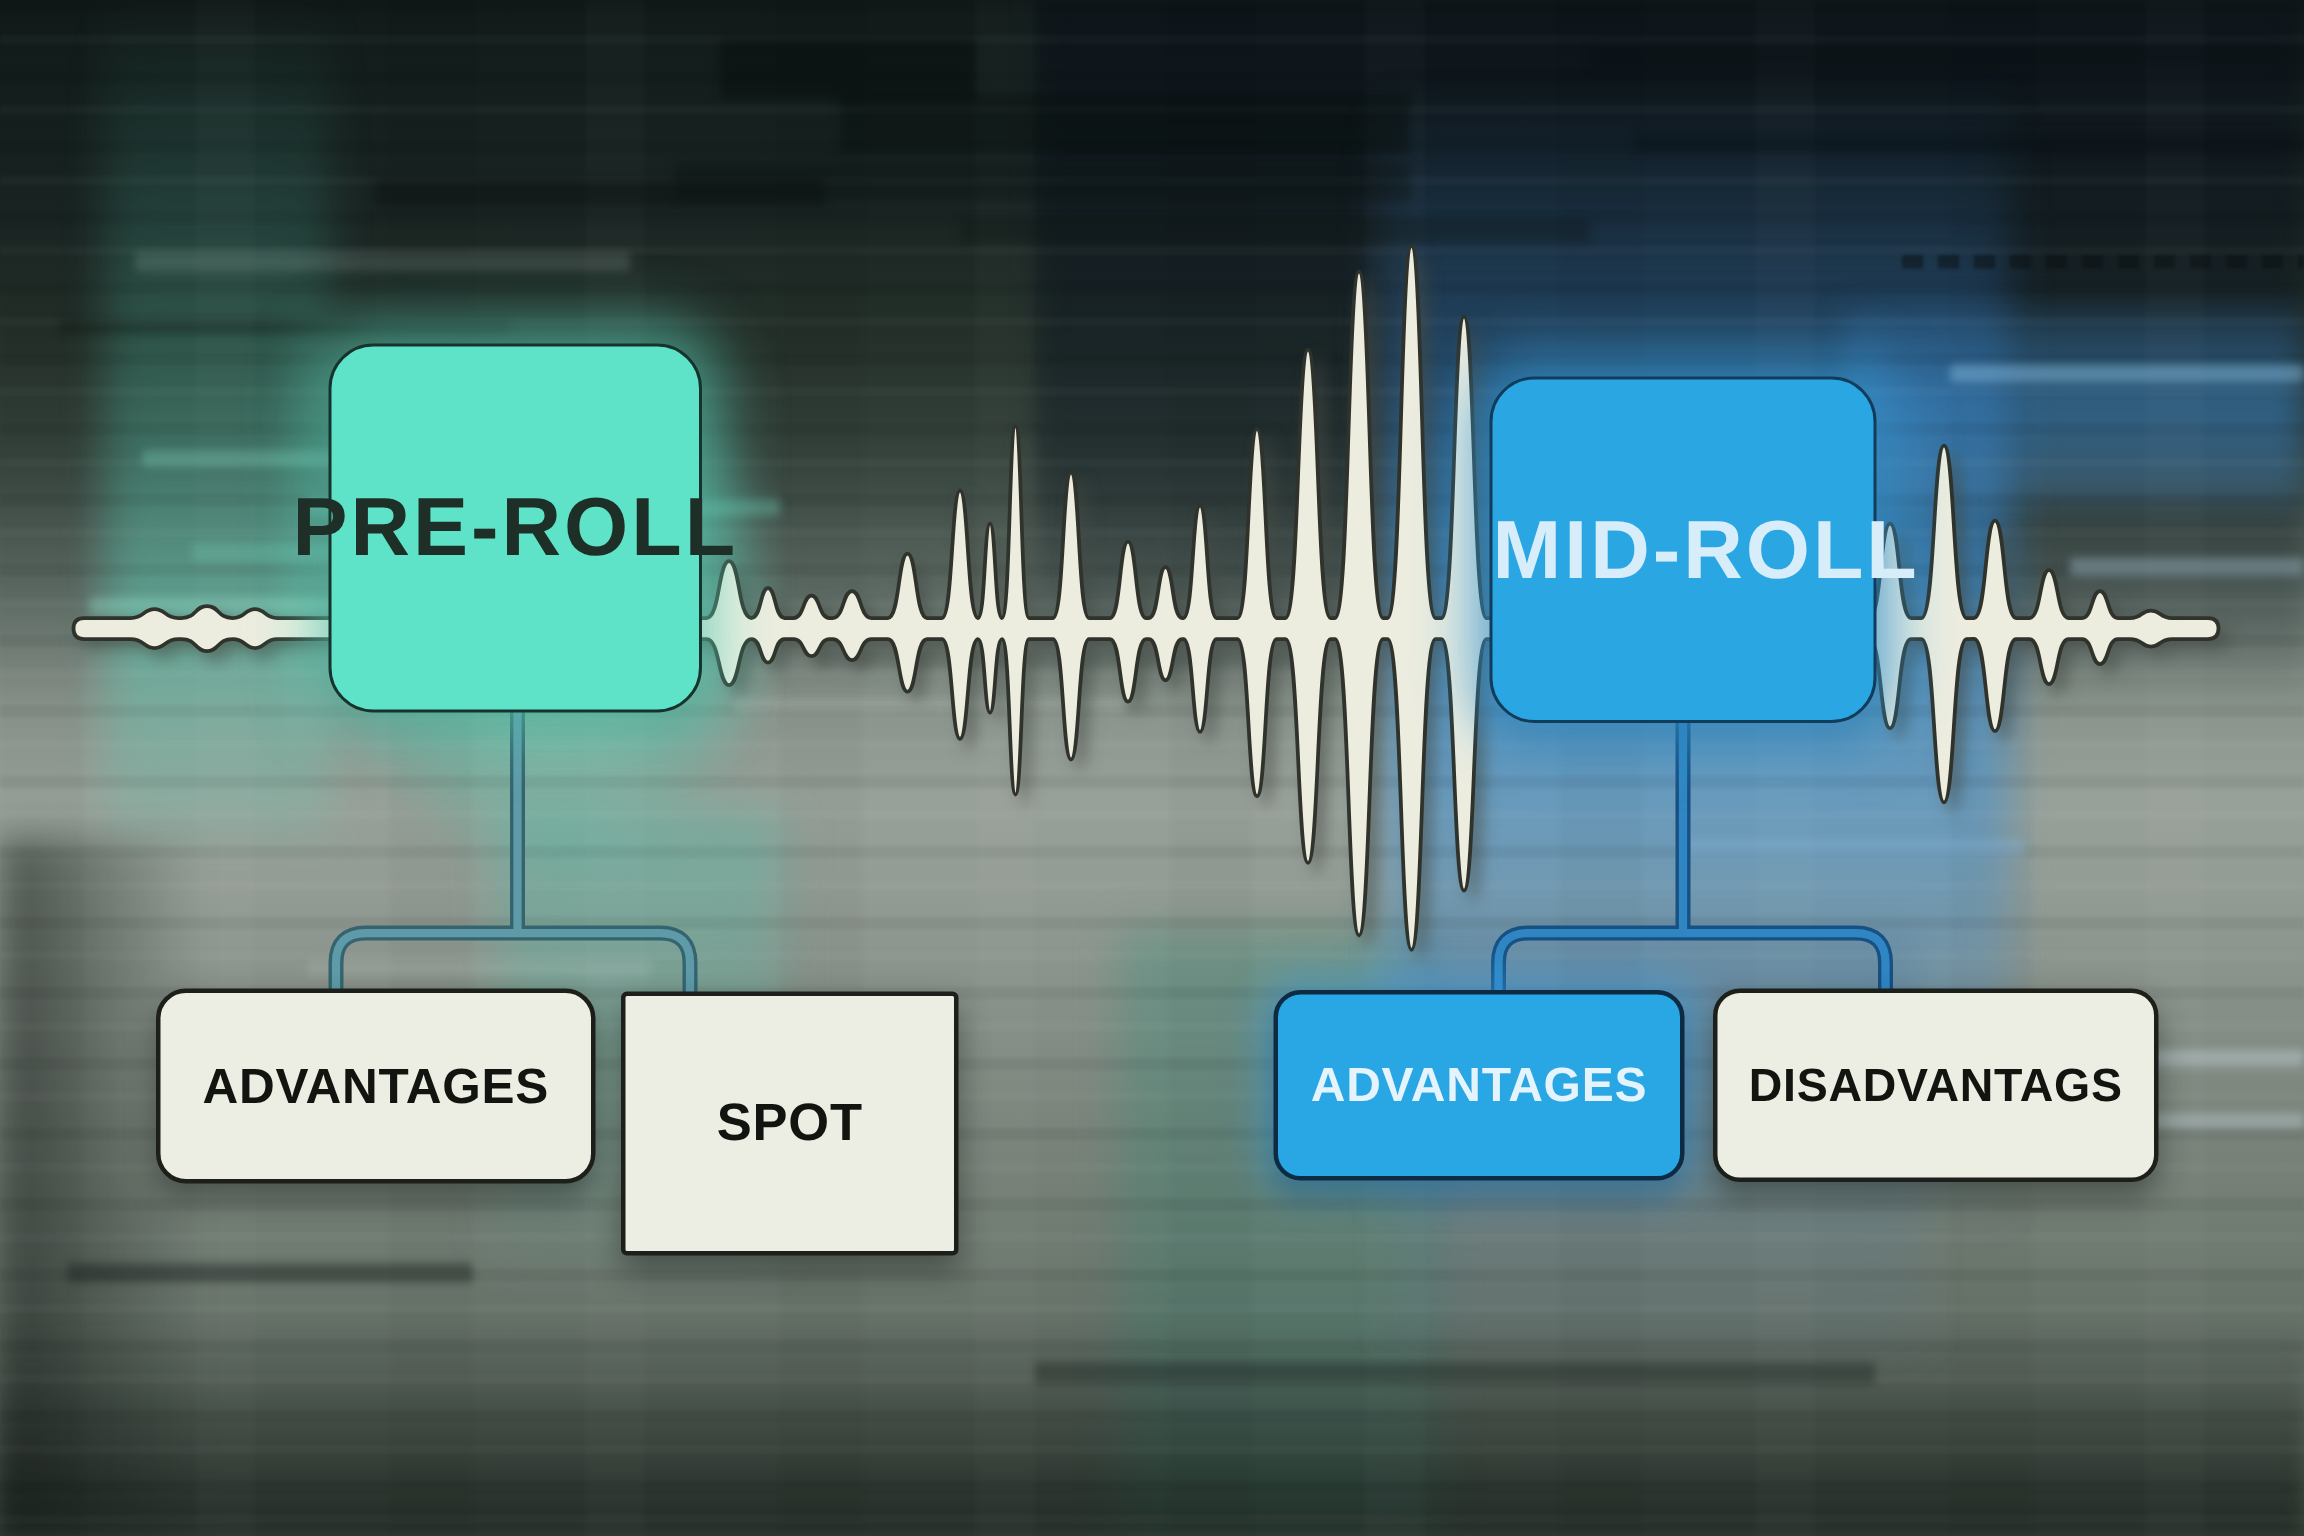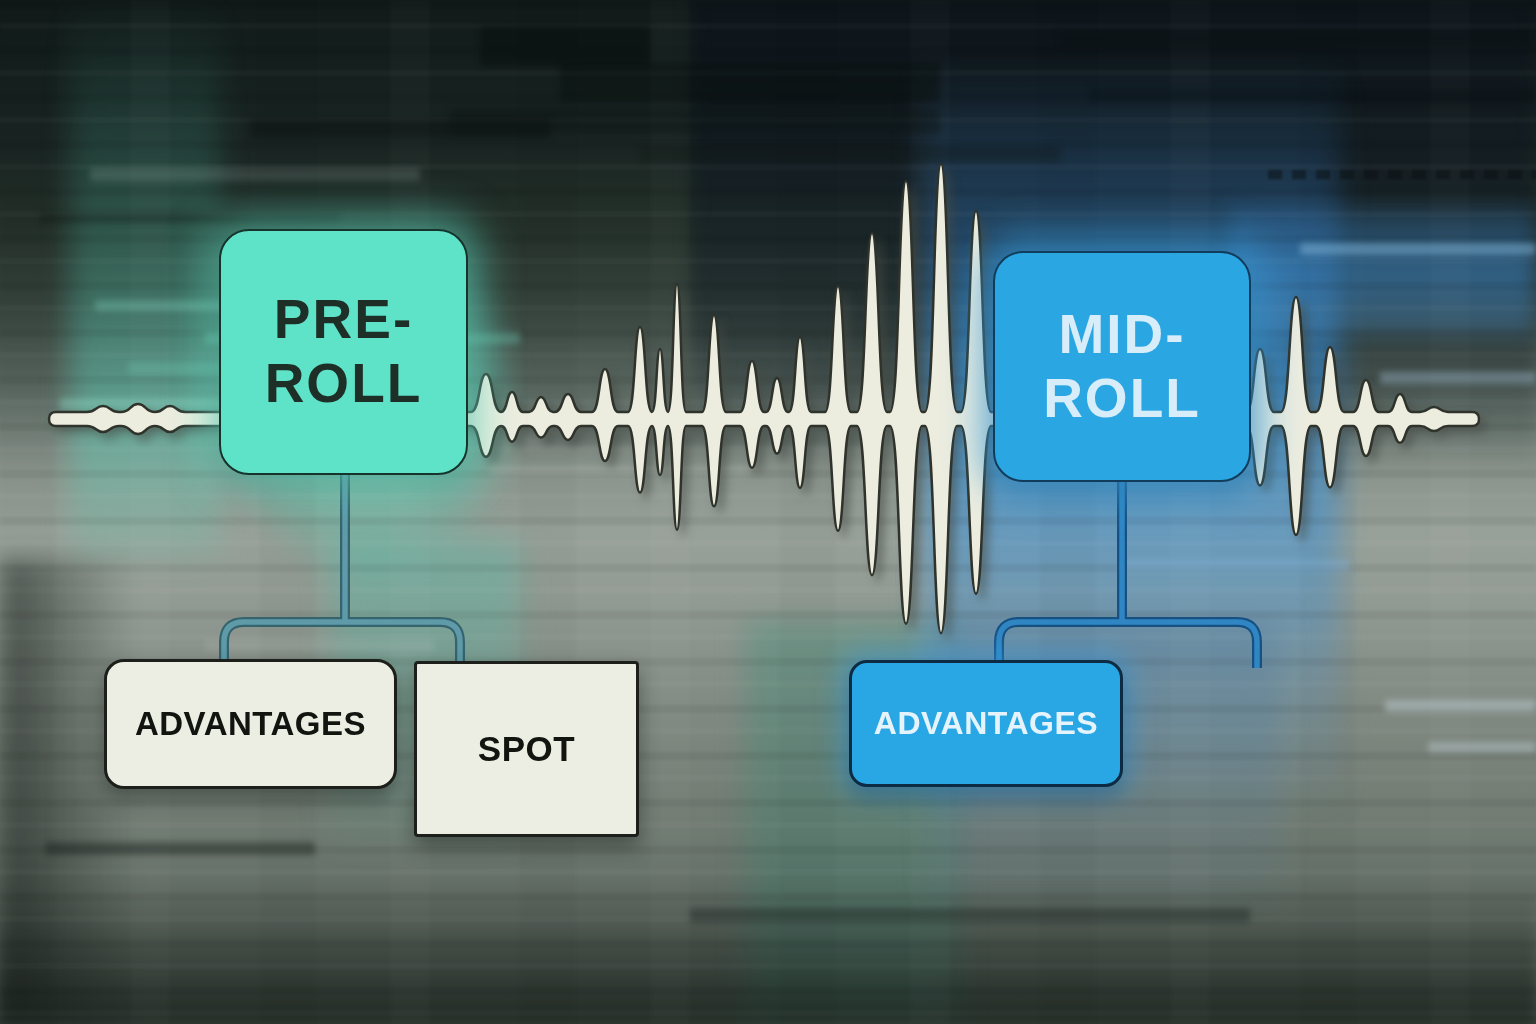--- a/index.html
+++ b/index.html
@@ -46,31 +46,31 @@
   .tex1{inset:0;opacity:.55;
     background:repeating-linear-gradient(180deg, rgba(0,0,0,0.10) 0 8px, transparent 8px 23px, rgba(255,255,255,0.05) 23px 29px, transparent 29px 47px);
     filter:blur(1px);}
   .tex2{inset:0;opacity:.5;
     background:repeating-linear-gradient(90deg, rgba(0,0,0,0.05) 0 55px, transparent 55px 130px, rgba(255,255,255,0.04) 130px 170px, transparent 170px 260px);
     filter:blur(2px);}
   .streak{position:absolute;border-radius:2px;filter:blur(3px);pointer-events:none;}
   
   #art{position:absolute;left:0;top:0;z-index:5;}
   
-  .node{position:absolute;z-index:10;display:flex;flex-direction:column;align-items:center;justify-content:center;
+  .node{position:absolute;z-index:10;display:flex;flex-direction:row;align-items:center;justify-content:center;
     text-align:center;font-weight:bold;box-sizing:border-box;}
   .node .ln{display:block;}
   .node-pre{left:219px;top:229px;width:249px;height:246px;border-radius:30px;
     background:var(--pre-roll-fill,#5fe3c8);border:2px solid #17342c;
     color:var(--pre-roll-text,#1d2f26);font-size:55px;letter-spacing:2px;line-height:1.16;
     box-shadow:0 0 38px 14px rgba(98,226,200,0.55), 0 10px 24px rgba(20,40,35,0.25);}
   .node-mid{left:993px;top:251px;width:258px;height:231px;border-radius:30px;
     background:var(--mid-roll-fill,#2aa6e3);border:2px solid #123c5c;
     color:var(--mid-roll-text,#d7edf9);font-size:55px;letter-spacing:2px;line-height:1.16;
-    box-shadow:0 0 38px 14px rgba(58,165,230,0.6), 0 10px 24px rgba(10,30,50,0.3);}
+    box-shadow:0 0 38px 14px rgba(58,165,230,0.6), 0 10px 24px rgba(10,30,50,0.3);justify-content:space-between;}
   .cream{background:var(--cream-fill,#edeee3);border:3px solid #1d1f1a;color:var(--dark-text,#121410);
     box-shadow:0 10px 20px rgba(25,30,26,0.45);}
   .node-adv-left{left:104px;top:659px;width:293px;height:130px;border-radius:20px;font-size:33px;letter-spacing:.5px;}
   .node-spot{left:414px;top:661px;width:225px;height:176px;border-radius:4px;font-size:35px;letter-spacing:.5px;line-height:1.3;}
   .node-adv-right{left:849px;top:660px;width:274px;height:127px;border-radius:18px;font-size:32px;letter-spacing:.5px;
     background:var(--blue-fill,#29a7e4);border:3px solid #0e2b44;color:var(--blue-text,#e4f3fc);
     box-shadow:0 0 26px 10px rgba(55,160,228,0.45), 0 10px 18px rgba(10,30,50,0.35);}
   .node-disadv{left:1142px;top:659px;width:297px;height:129px;border-radius:18px;font-size:31px;letter-spacing:.5px;}
 </style>
 </head>
@@ -146,14 +146,17 @@
   </div>
 
   <div class="node cream node-spot">
     <span class="ln">SPOT</span>
   </div>
 
   <div class="node node-adv-right">
     <span class="ln">ADVANTAGES</span>
   </div>
 
+  <div class="node cream node-disadv">
+    <span class="ln">DISADVANTAGS</span>
+  </div>
 
 </div>
 
 </body></html>

